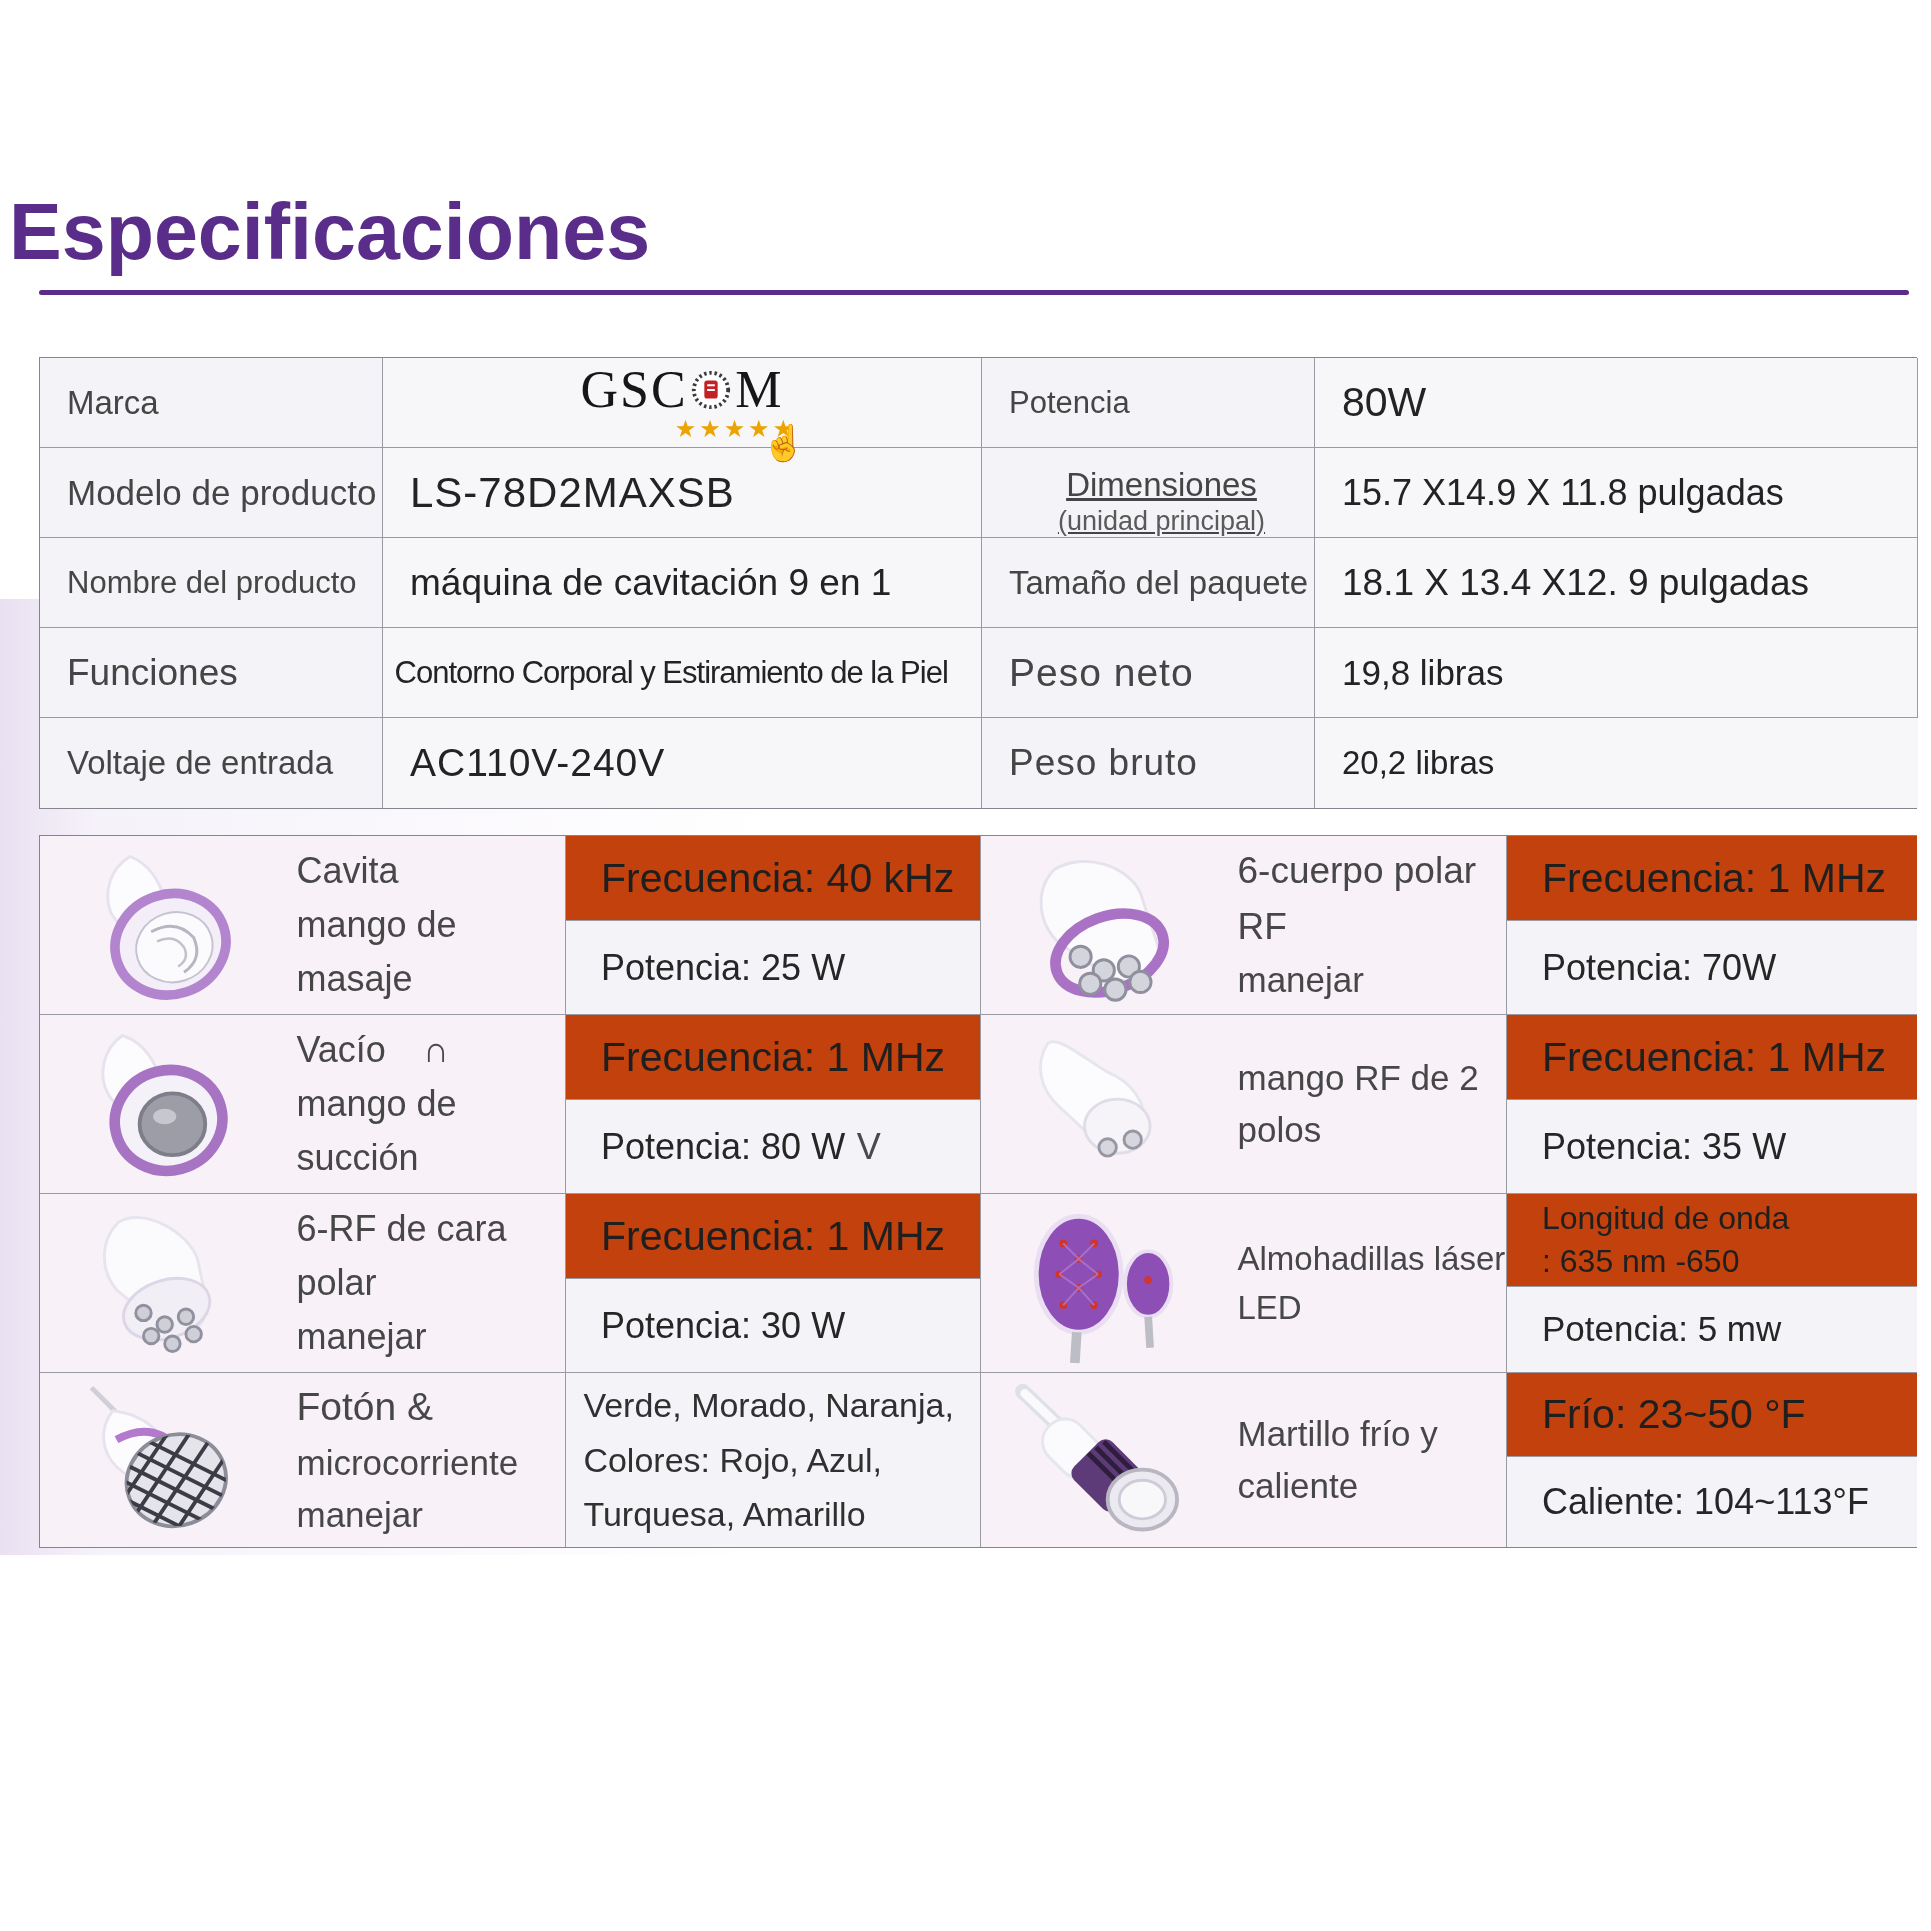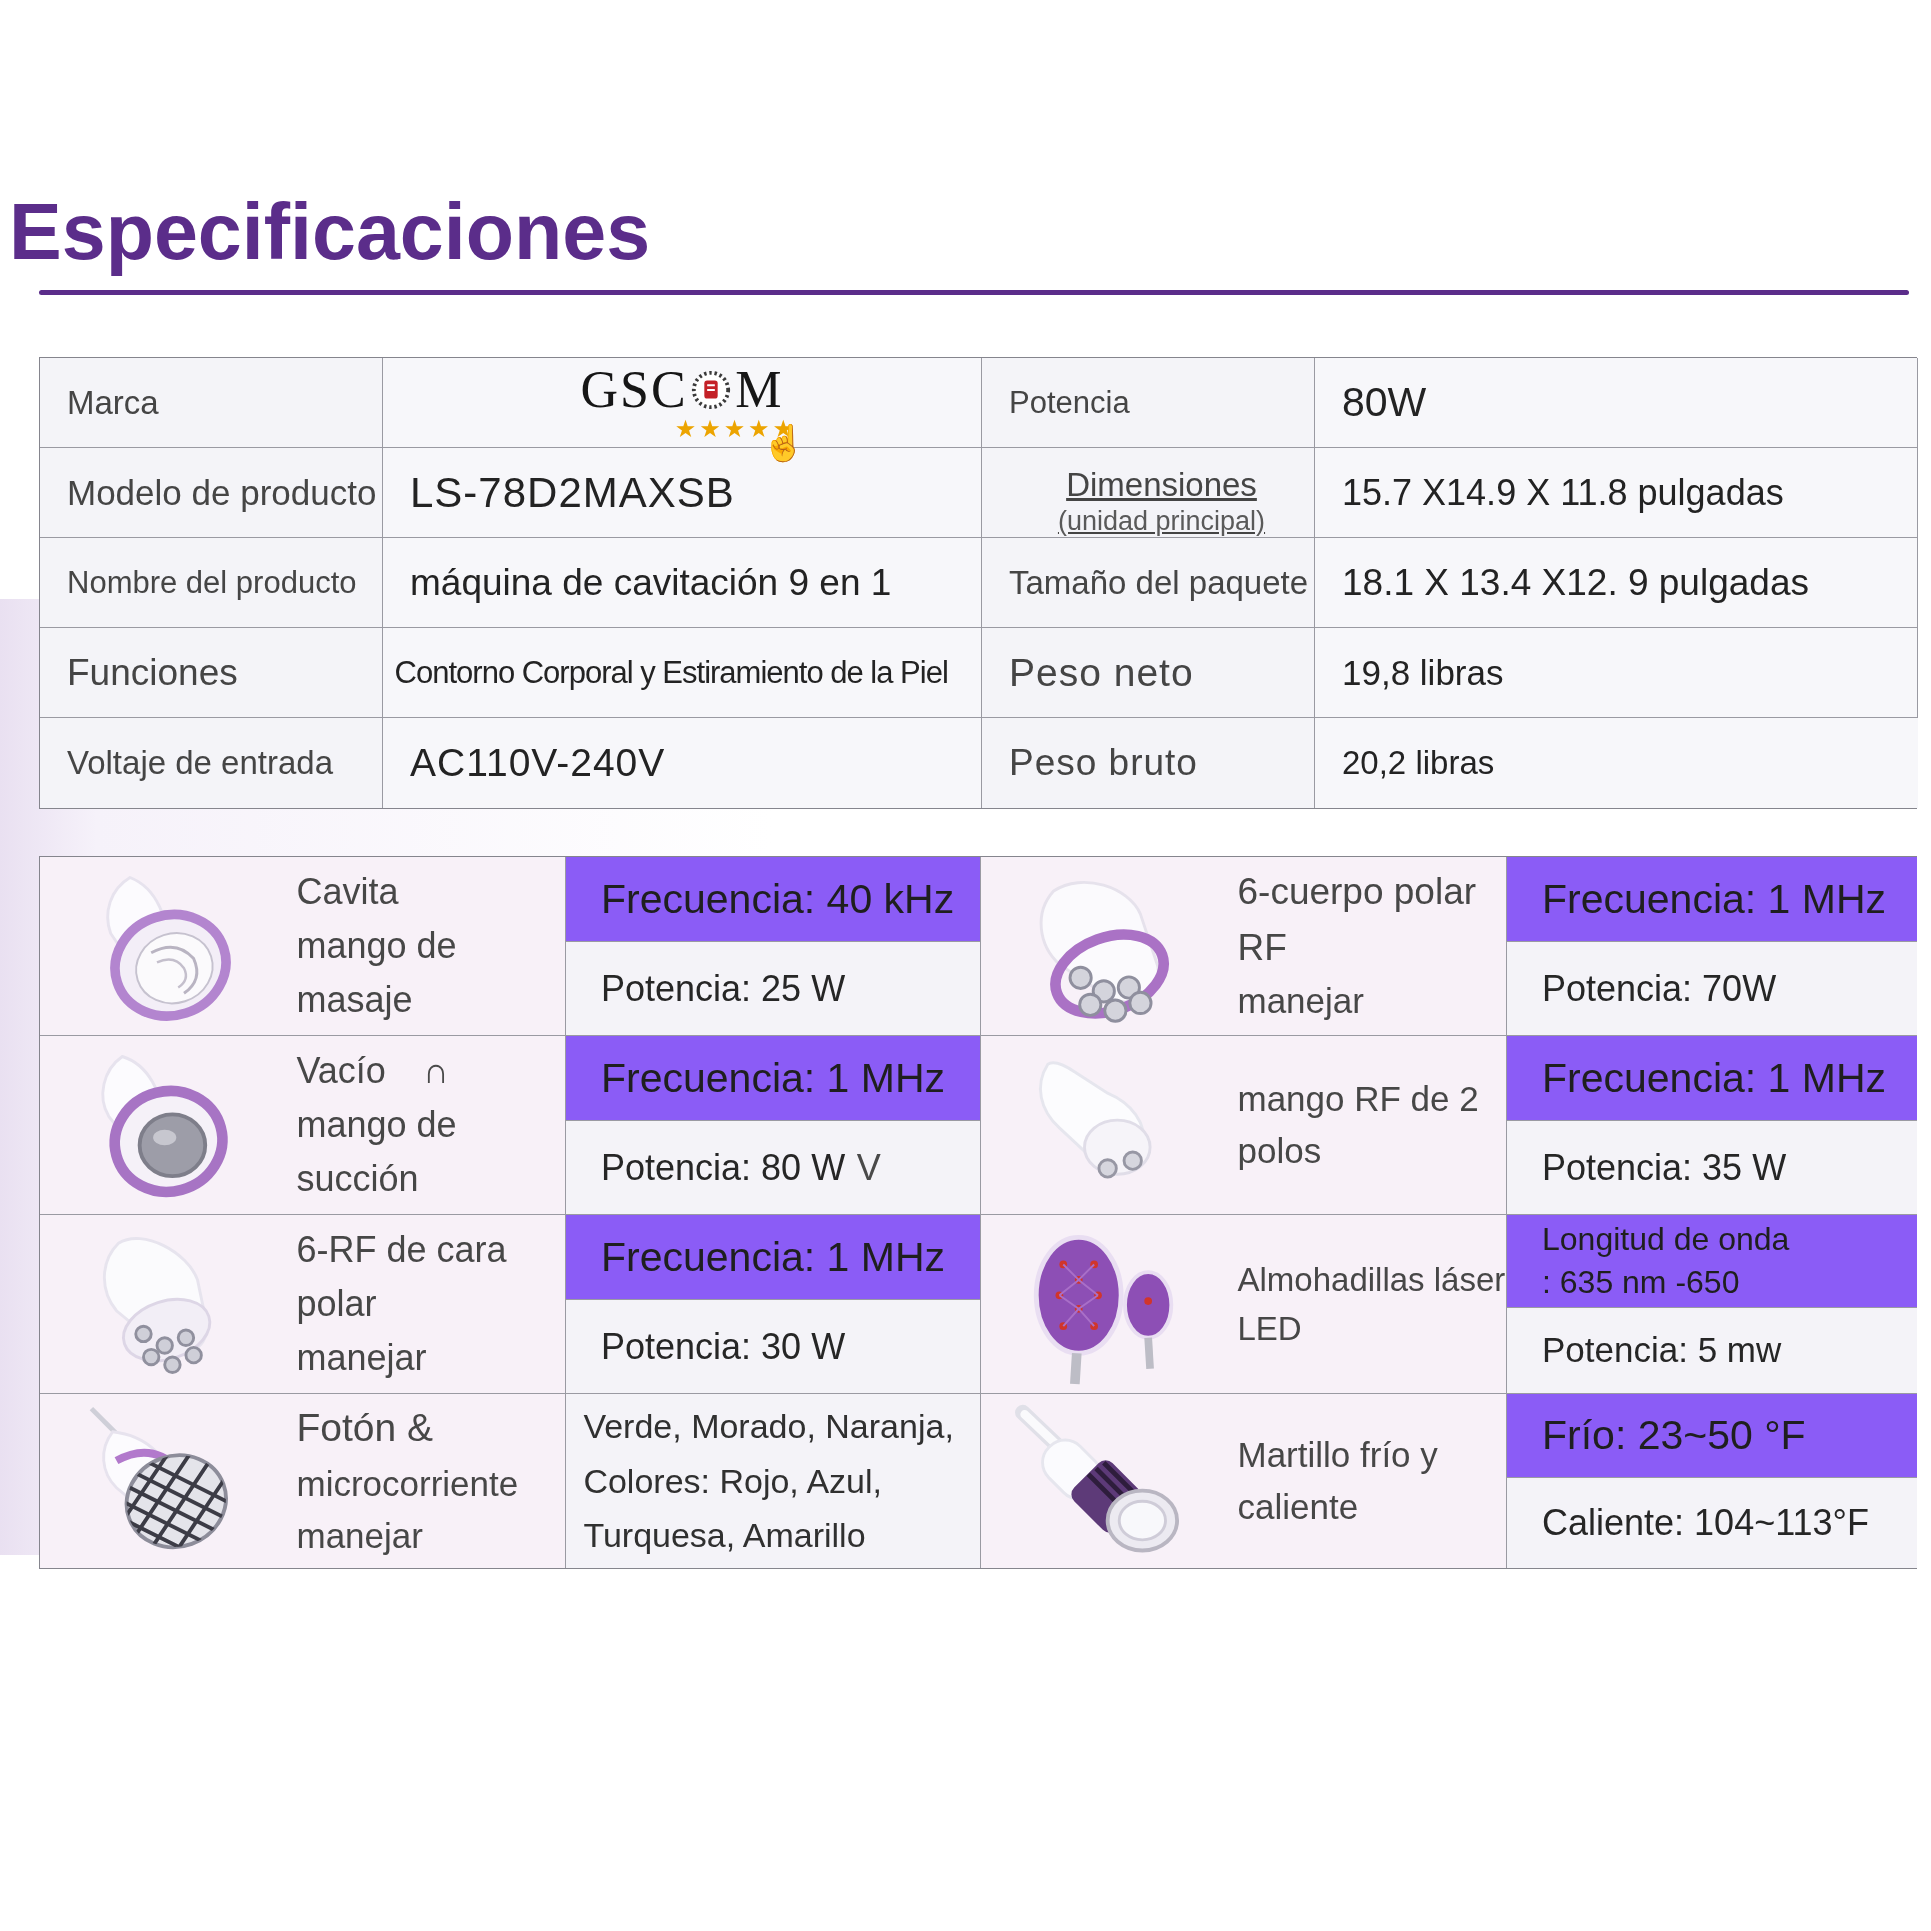--- a/index.html
+++ b/index.html
@@ -41,40 +41,40 @@
   .logo-cell{justify-content:center;padding-left:0 !important;}
   .brand-logo{display:flex;flex-direction:column;align-items:center;line-height:1;}
   .logo-row{display:flex;align-items:center;gap:1.9px;}
   .logo-text{font-family:"Liberation Serif", serif;font-size:52px;color:#161616;letter-spacing:1.9px;}
   .logo-emblem{display:inline-flex;margin:0 1px;}
   .logo-stars{position:relative;margin-top:1.9px;align-self:flex-end;margin-right:-13.5px;
     font-size:24px;color:#eca400;letter-spacing:2.9px;white-space:nowrap;}
   .logo-pointer{position:absolute;right:-11.6px;top:7.7px;font-size:35px;color:#1c1c1c;}
   
   .handle-table{
-    position:absolute;left:39px;top:856px;width:1878px;z-index:2;
+    position:absolute;left:39px;top:835px;width:1878px;z-index:2;
     display:grid;grid-template-columns:526px 415px 526px 410px;
     grid-template-rows:179px 179px 179px 174px;
     border:1.9px solid #85858d;background:#fff;box-sizing:border-box;
   }
   .handle-table>div{
     border-right:1.9px solid #9a9aa2;border-bottom:1.9px solid #9a9aa2;
     box-sizing:border-box;overflow:hidden;
   }
   .handle-table>div.no-r{border-right:none;}
   .handle-table>div.no-b{border-bottom:none;}
   .img-cell{display:flex;align-items:center;background:#f8f1f8;padding-left:9.7px;}
   .img-cell svg{flex:0 0 auto;}
   .handle-label{font-size:36px;color:#474747;line-height:1.5;margin-left:5.8px;}
   .artifact{margin-left:37px;color:#4a4a4a;}
   .spec-cell{display:flex;flex-direction:column;background:#f4f3f8;}
   .spec-top{
     flex:0 0 48%;border-bottom:1.9px solid #9a9aa2;display:flex;flex-direction:column;
     justify-content:center;align-items:flex-start;padding-left:35px;
-    font-size:41px;color:#1f1f1f;background:#8b5cf6;box-sizing:border-box;line-height:1.35;
+    font-size:41px;color:#1f1f1f;background:#c2410c;box-sizing:border-box;line-height:1.35;
   }
   .spec-top.tall{flex-basis:52%;font-size:32px;}
   .spec-bottom{
     flex:1;display:flex;align-items:center;padding-left:35px;
     font-size:36px;color:#262626;box-sizing:border-box;
   }
   .spec-merged{
     flex:1;display:flex;flex-direction:column;justify-content:center;
     padding-left:17.4px;font-size:34px;color:#303030;line-height:1.6;background:#f4f3f8;
   }

